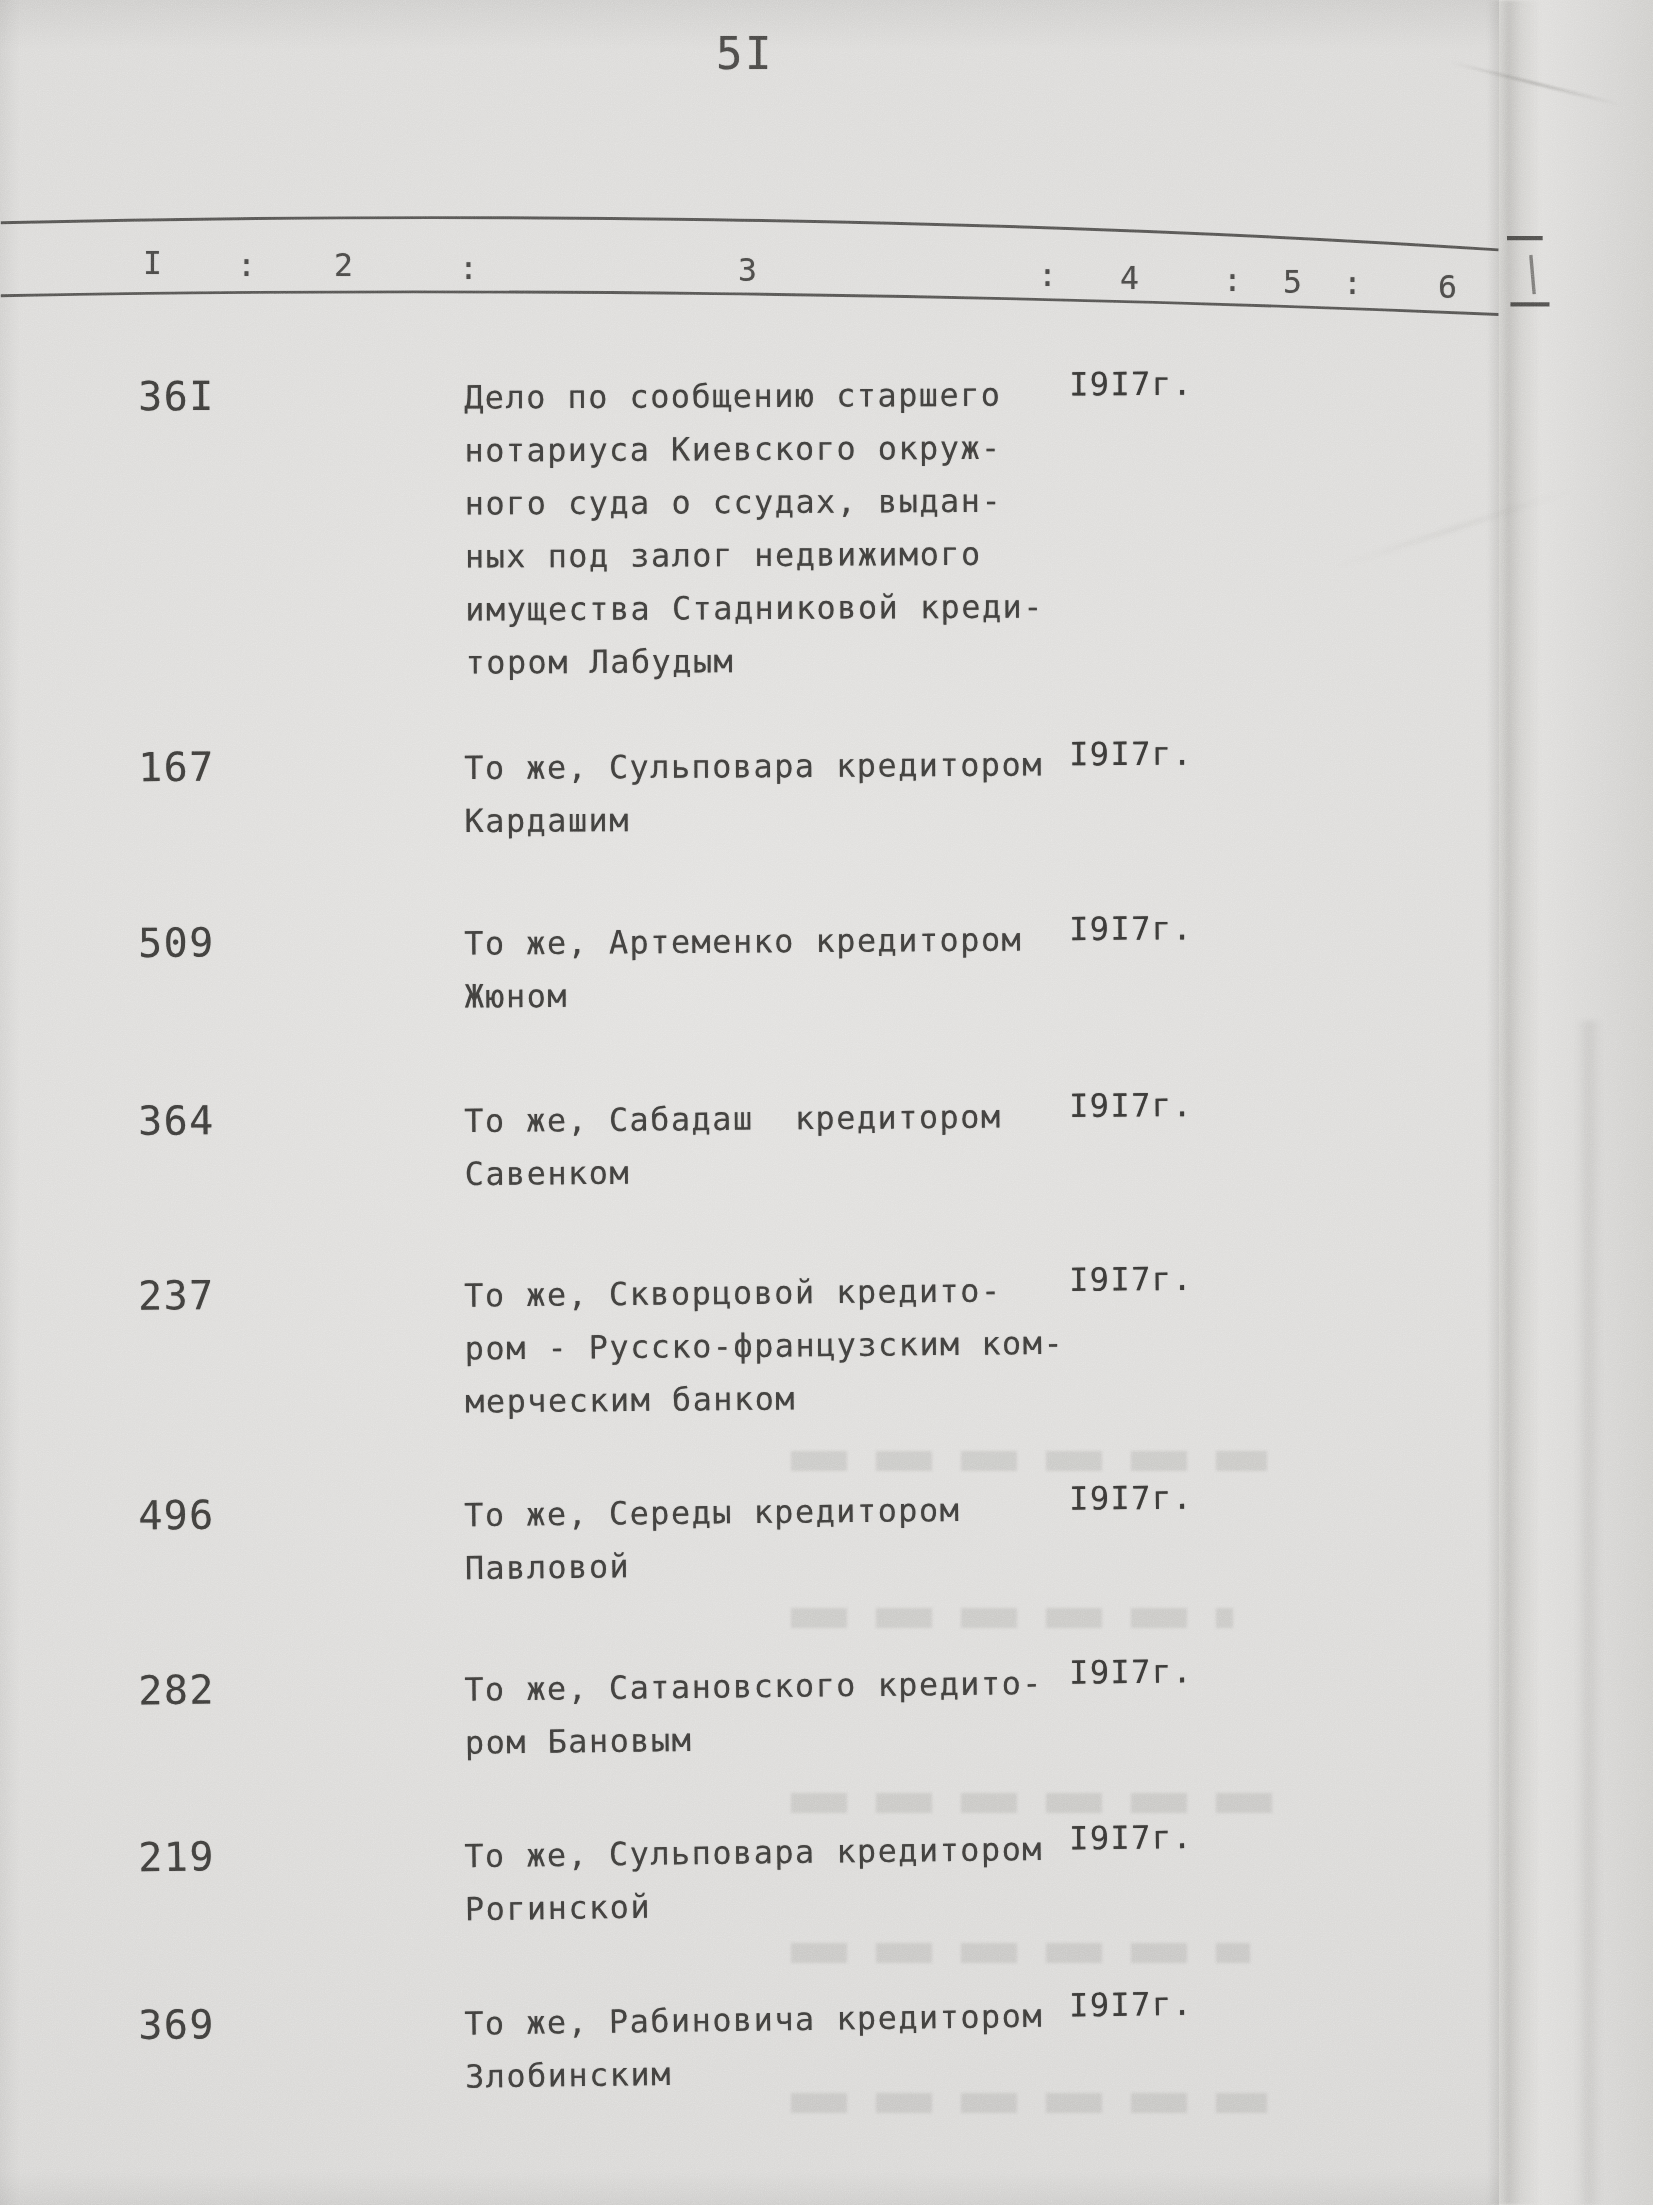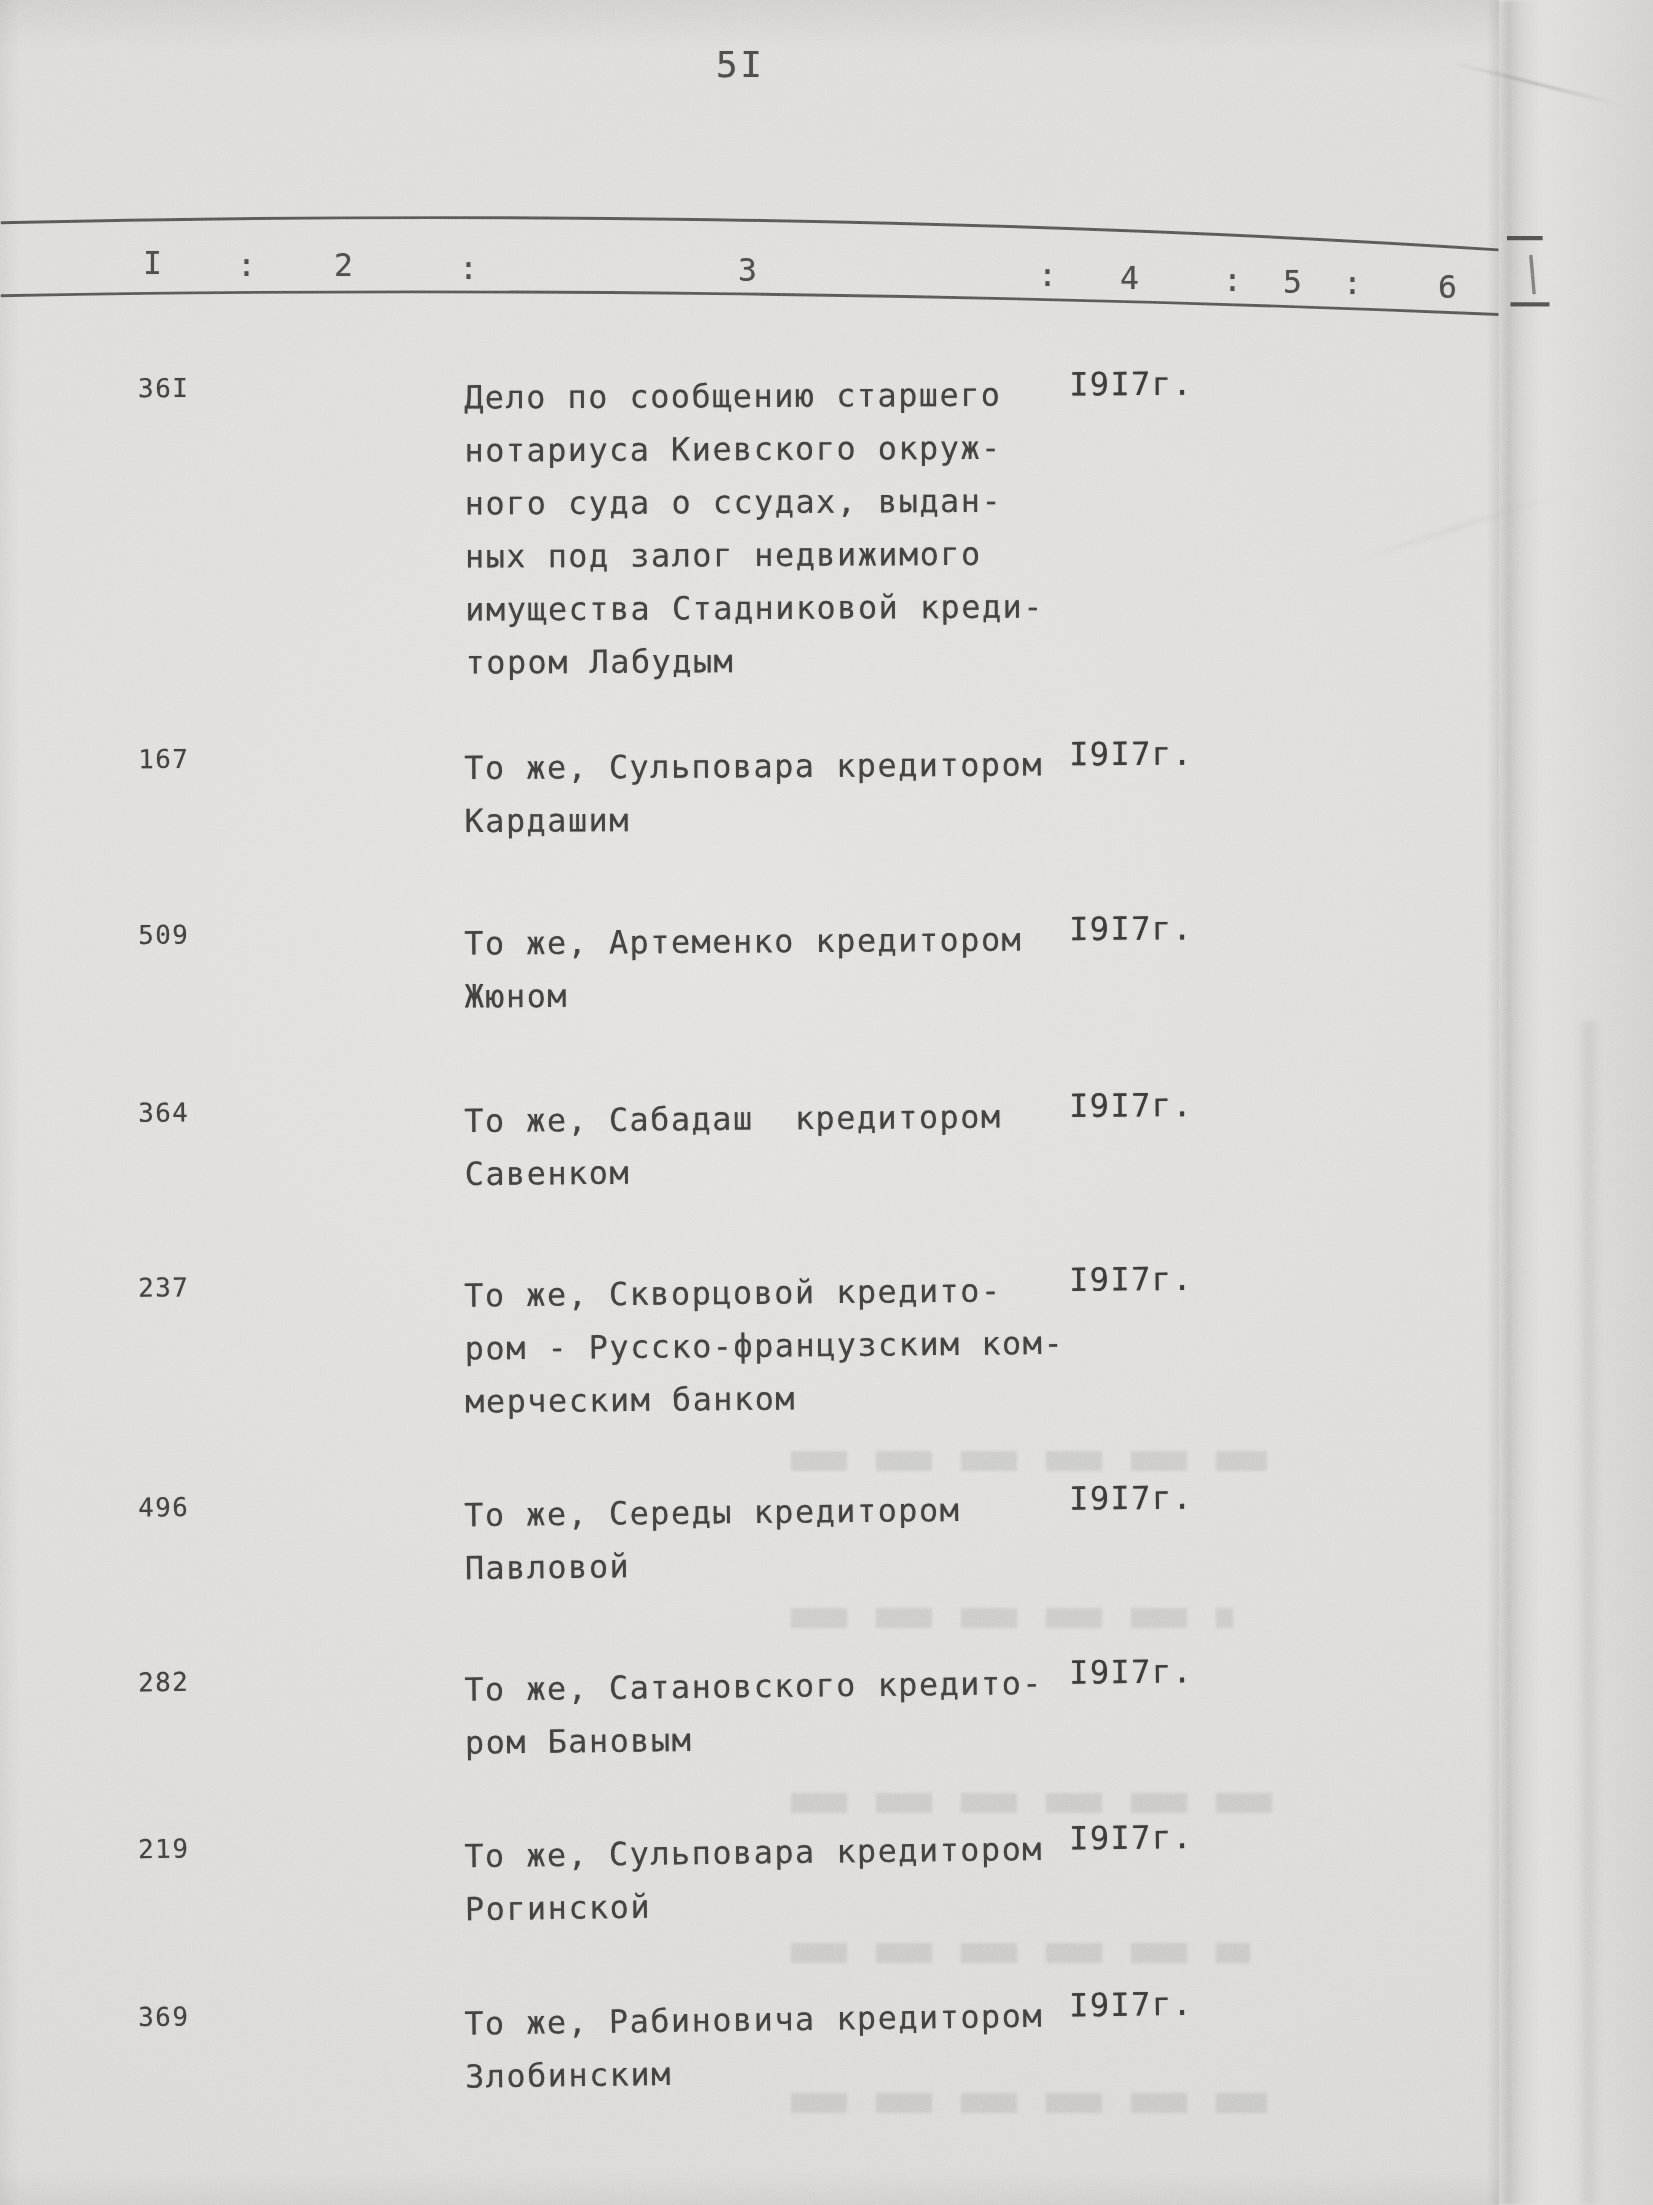--- a/index.html
+++ b/index.html
@@ -35,33 +35,33 @@
     position:absolute;top:82px;left:1446px;width:179px;height:2.6px;
     background:linear-gradient(90deg, rgba(90,88,84,0), rgba(90,88,84,0.30), rgba(90,88,84,0));
     transform:rotate(14deg);filter:blur(0.9px);
   }
   .wrinkle-d{
     position:absolute;top:527px;left:1327px;width:255px;height:3.4px;
     background:linear-gradient(90deg, rgba(90,88,84,0), rgba(90,88,84,0.14), rgba(90,88,84,0));
     transform:rotate(-18deg);filter:blur(2.6px);
   }
   .page-number{
-    position:absolute;left:716px;top:44px;
-    font-size:36px;letter-spacing:2.6px;color:#4a4947;
+    position:absolute;left:716px;top:28px;
+    font-size:44px;letter-spacing:2.6px;color:#4a4947;
     text-shadow:0 0 0.9px rgba(60,60,58,0.6);
   }
   .rules-svg{position:absolute;left:0;top:0;}
   .hdr-cell{
     position:absolute;font-size:31.5px;color:#4a4947;
     text-shadow:0 0 0.9px rgba(60,60,58,0.55);
   }
   .entry-row{position:absolute;left:0;width:1497px;}
   .entry-num{
     position:absolute;left:138px;top:0;
-    font-size:26px;letter-spacing:1.4px;
+    font-size:40px;letter-spacing:1.4px;
     text-shadow:0 0 0.9px rgba(58,56,52,0.6);
   }
   .entry-desc{
     position:absolute;left:464px;top:0;
     font-size:32px;line-height:53px;letter-spacing:1.4px;
     white-space:pre;
     text-shadow:0 0 0.9px rgba(58,56,52,0.6);
   }
   .entry-year{
     position:absolute;left:1069px;top:-2.6px;

